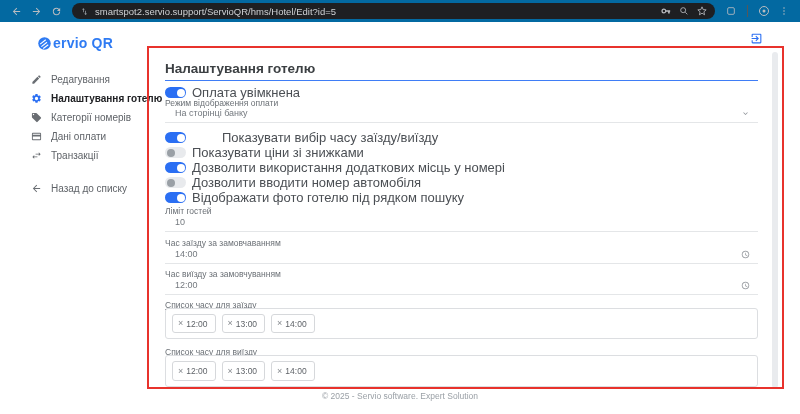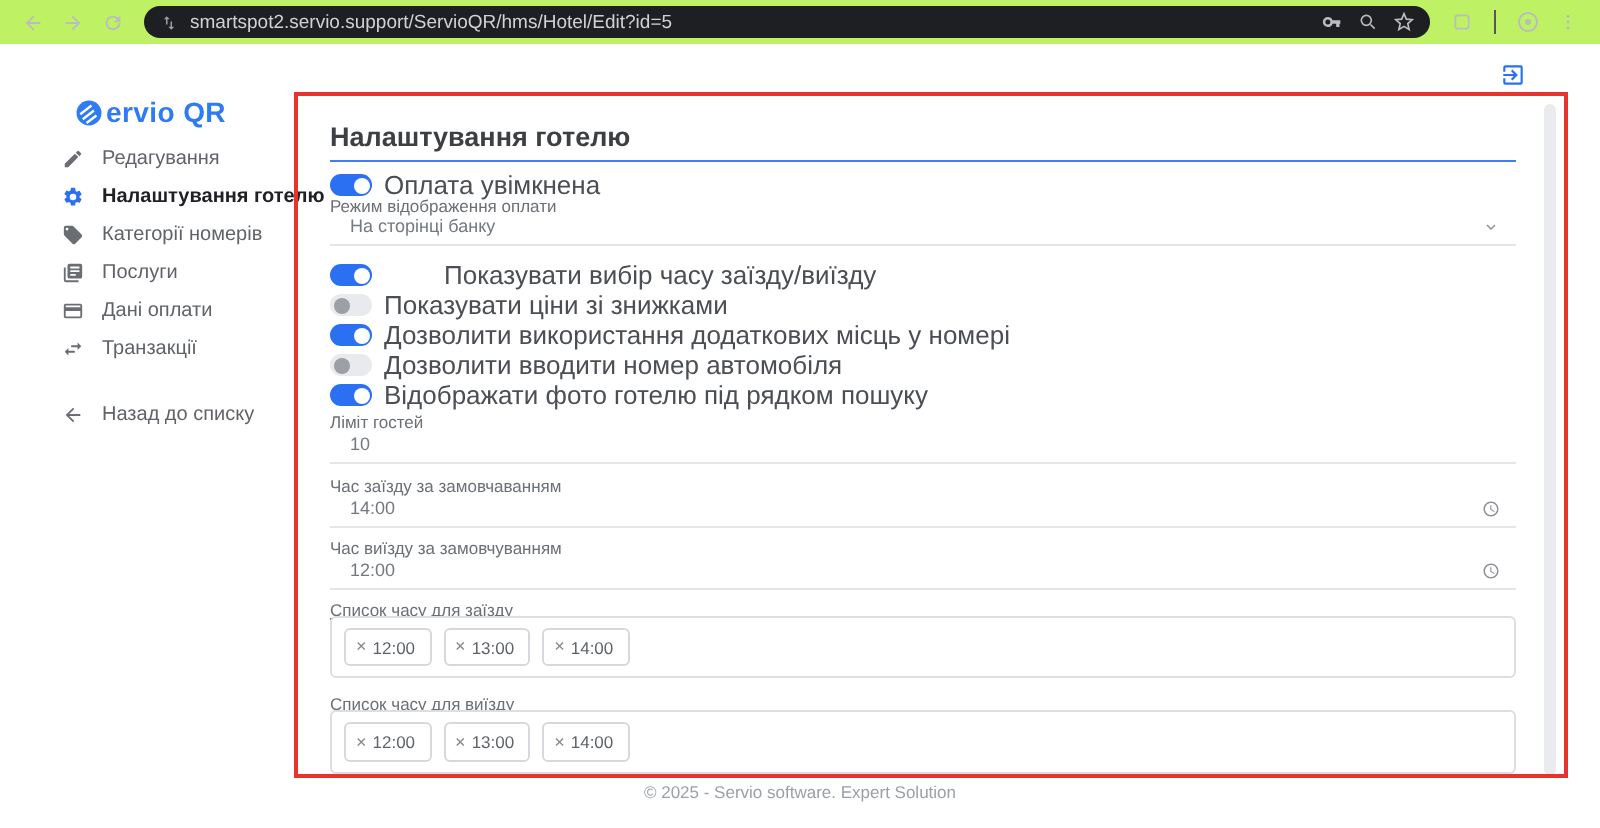--- a/index.html
+++ b/index.html
@@ -1,36 +1,36 @@
 <!DOCTYPE html>
 <html><head>
 <meta charset="utf-8">
 <style>
   * { margin:0; padding:0; box-sizing:border-box; }
   html,body { width:800px; height:414px; overflow:hidden; background:#fff;
     font-family:"Liberation Sans", sans-serif; position:relative; }
 
   
   .chrome { position:absolute; top:0; left:0; width:800px; height:22px;
-    background:#bef264; display:flex; align-items:center; padding:0 6px; z-index:20; }
+    background:#0369a1; display:flex; align-items:center; padding:0 6px; z-index:20; }
   .chrome .navic { color:#b9bcc0; width:16px; height:16px; display:flex;
     align-items:center; justify-content:center; margin:0 2px; flex:0 0 auto; }
   .chrome svg { display:block; }
   .urlpill { height:16px; background:#1e1f22; border-radius:9px; flex:1 1 auto;
     display:flex; align-items:center; padding:0 8px; margin:0 6px; min-width:0; }
   .urlpill .site-ic { color:#9aa0a6; margin-right:6px; flex:0 0 auto; }
   .urltext { color:#cfd1d4; font-size:9.5px; white-space:nowrap; overflow:hidden;
     flex:1 1 auto; }
   .pill-ic { color:#b9bcc0; margin-left:8px; flex:0 0 auto; }
   .chrome-right { display:flex; align-items:center; flex:0 0 auto; }
   .vdiv { width:1px; height:12px; background:#55575a; margin:0 6px; }
 
   
   .sidebar { position:absolute; top:22px; left:0; width:150px; bottom:0; background:#fff; }
-  .logo { position:absolute; top:26px; left:0; width:150px; text-align:center;
+  .logo { position:absolute; top:13px; left:0; width:150px; text-align:center;
     color:#2f7bf3; font-size:14px; font-weight:700; letter-spacing:.2px;
     display:flex; align-items:center; justify-content:center; gap:1px; }
   .logo svg { display:block; }
   .menu { position:absolute; top:48px; left:31px; }
   .mi { display:flex; align-items:center; gap:9px; height:19px; font-size:10px;
     color:#5f6368; white-space:nowrap; cursor:pointer; }
   .mi .ic { width:11px; height:11px; color:#6a6e73; flex:0 0 auto; display:flex; }
   .mi.active { color:#202124; font-weight:700; }
   .mi.active .ic { color:#2b6ff3; }
   .mi.back { margin-top:14px; }
@@ -165,28 +165,20 @@
       <span class="ic">
         <svg width="11" height="11" viewBox="0 0 24 24" fill="currentColor">
             <path d="M21.41 11.58l-9-9A2 2 0 0011 2H4a2 2 0 00-2 2v7c0 .55.22 1.05.59 1.42l9 9a2 2 0 002.82 0l7-7a2 2 0 000-2.84zM5.5 7A1.5 1.5 0 117 5.5 1.5 1.5 0 015.5 7z"></path>
           </svg>
       </span>
       <span>Категорії номерів</span>
     </div>
     <div class="mi">
       <span class="ic">
         <svg width="11" height="11" viewBox="0 0 24 24" fill="currentColor">
-            <path d="M4 6H2v14a2 2 0 002 2h14v-2H4V6zm16-4H8a2 2 0 00-2 2v12a2 2 0 002 2h12a2 2 0 002-2V4a2 2 0 00-2-2zm-1 9H9V9h10v2zm-4 4H9v-2h6v2zm4-8H9V5h10v2z"></path>
-          </svg>
-      </span>
-      <span>Послуги</span>
-    </div>
-    <div class="mi">
-      <span class="ic">
-        <svg width="11" height="11" viewBox="0 0 24 24" fill="currentColor">
             <path d="M20 4H4a2 2 0 00-2 2v12a2 2 0 002 2h16a2 2 0 002-2V6a2 2 0 00-2-2zm0 14H4v-6h16v6zm0-10H4V6h16v2z"></path>
           </svg>
       </span>
       <span>Дані оплати</span>
     </div>
     <div class="mi">
       <span class="ic">
         <svg width="11" height="11" viewBox="0 0 24 24" fill="currentColor">
             <path d="M6.99 11L3 15l3.99 4v-3H14v-2H6.99v-3zM21 9l-3.99-4v3H10v2h7.01v3L21 9z"></path>
           </svg>

